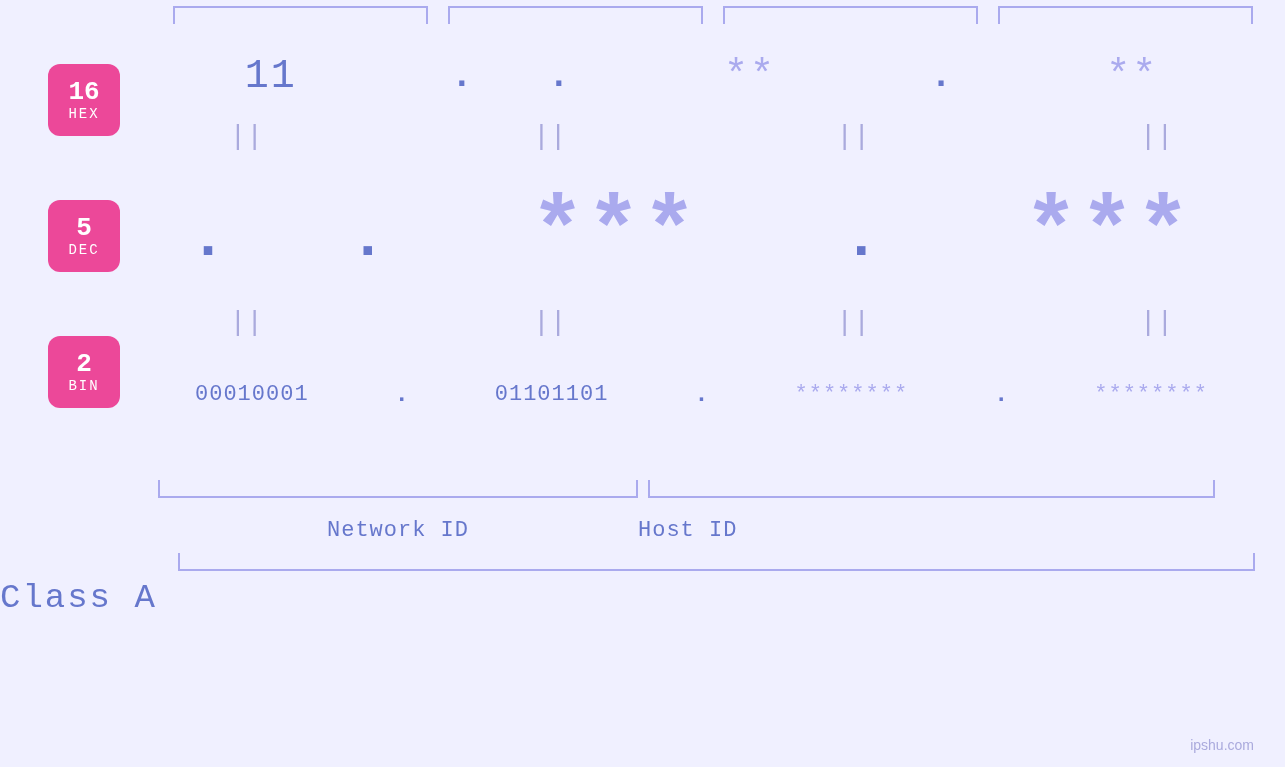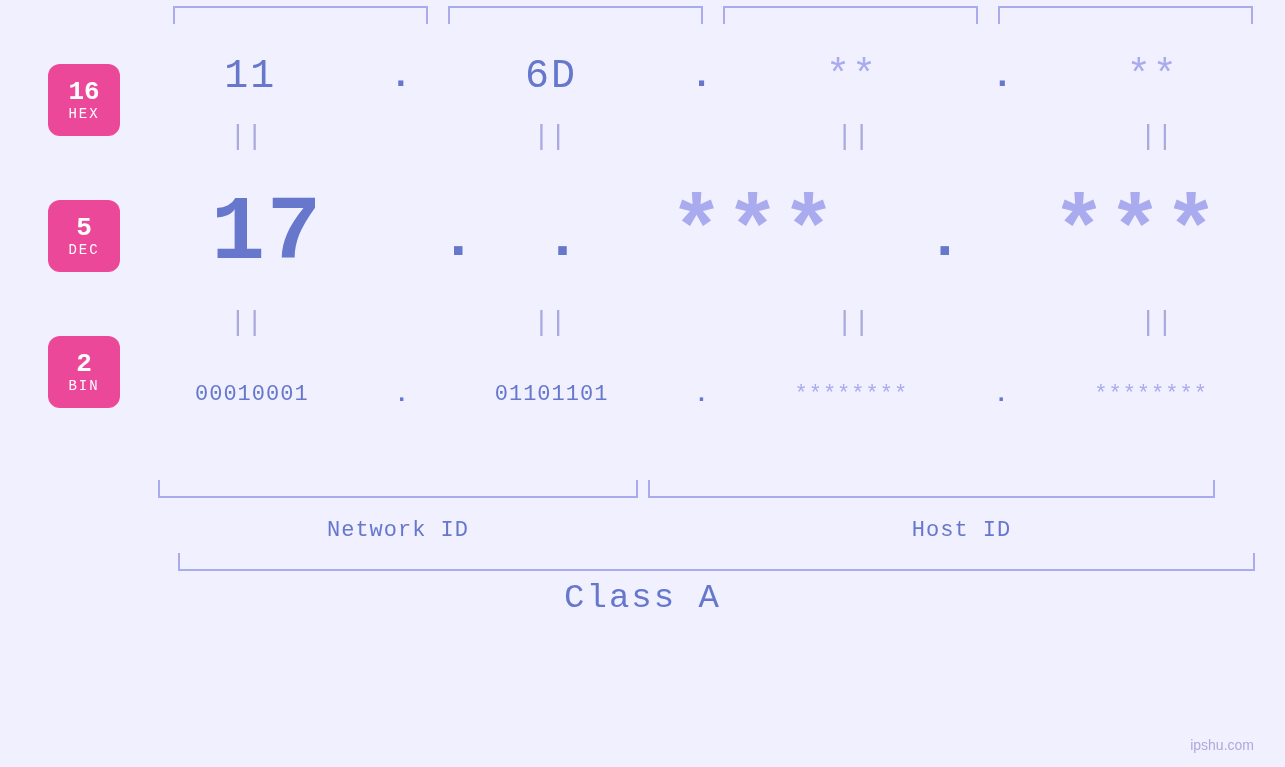--- a/index.html
+++ b/index.html
@@ -228,39 +228,39 @@
       width: 490px;
       text-align: center;
       color: #6677cc;
       font-size: 22px;
       letter-spacing: 1px;
       padding-left: 10px;
     }
 
     .host-id-label {
       flex: 1;
-      text-align: center;
+      text-align: left;
       color: #6677cc;
       font-size: 22px;
       letter-spacing: 1px;
     }
 
     
     .class-bracket-row {
       width: calc(100% - 148px - 60px);
       margin-left: 148px;
       border: 2px solid #aaaaee;
       border-top: none;
       height: 18px;
       margin-top: 10px;
     }
 
     .class-label-row {
       width: 100%;
-      text-align: center;
+      text-align: left;
       color: #6677cc;
       font-size: 34px;
       letter-spacing: 2px;
       margin-top: 8px;
     }
 
     .watermark {
       position: absolute;
       bottom: 14px;
       right: 31px;
@@ -315,39 +315,37 @@
         <span class="badge-number">2</span>
         <span class="badge-label">BIN</span>
       </div>
     </div>
 
     <div class="rows-area">
 
       <div class="data-row hex-row byte-row">
         <div class="cell hex-cell">11</div>
         <span class="dot hex-dot">.</span>
-        <div class="cell hex-cell">6D</div>
         <span class="dot hex-dot">.</span>
         <div class="cell hex-cell asterisk">**</div>
         <span class="dot hex-dot">.</span>
         <div class="cell hex-cell asterisk">**</div>
       </div>
 
       <div class="equals-row byte-row">
         <div class="equals-cell">||</div>
         <div class="equals-dot"></div>
         <div class="equals-cell">||</div>
         <div class="equals-dot"></div>
         <div class="equals-cell">||</div>
         <div class="equals-dot"></div>
         <div class="equals-cell">||</div>
       </div>
 
       <div class="data-row dec-row byte-row">
-        <div class="cell dec-cell">17</div>
         <span class="dot dec-dot">.</span>
         <span class="dot dec-dot">.</span>
         <div class="cell dec-cell asterisk">***</div>
         <span class="dot dec-dot">.</span>
         <div class="cell dec-cell asterisk">***</div>
       </div>
 
       <div class="equals-row byte-row">
         <div class="equals-cell">||</div>
         <div class="equals-dot"></div>

